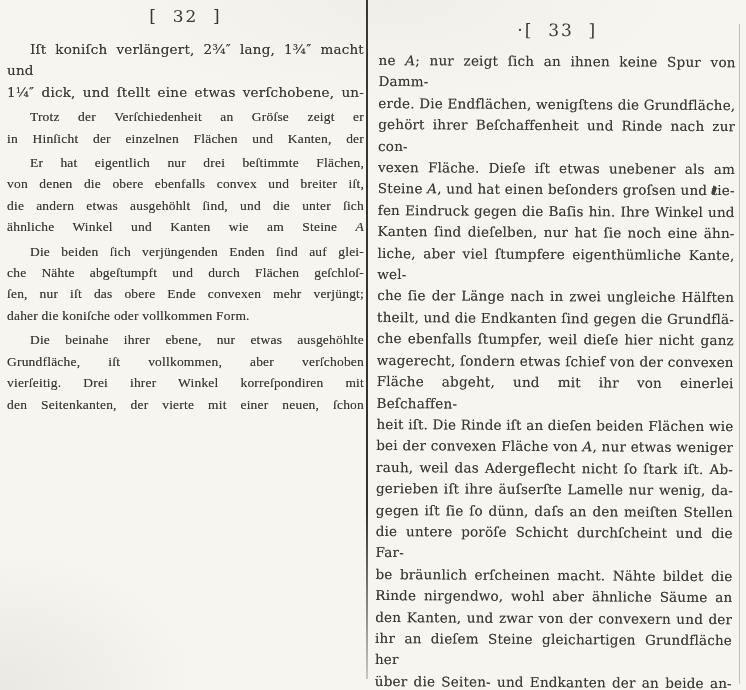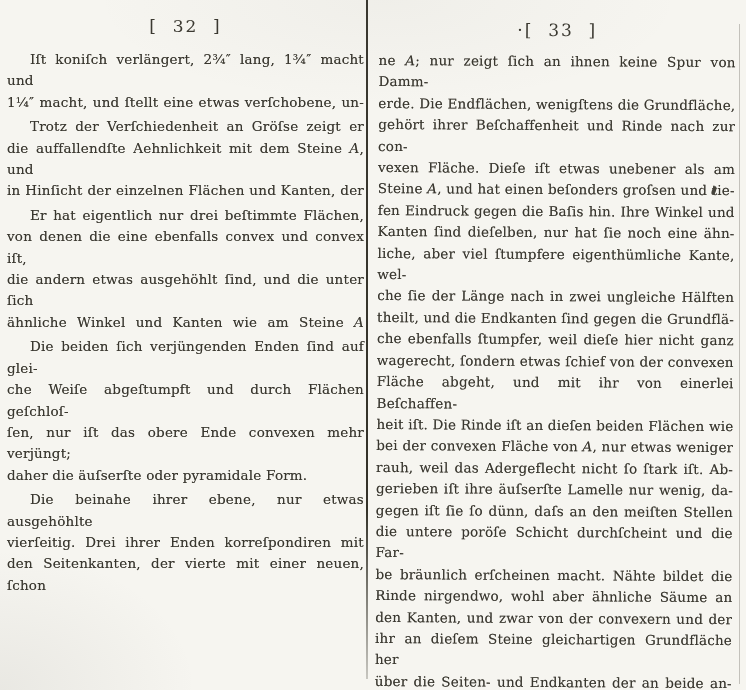--- a/index.html
+++ b/index.html
@@ -18,30 +18,30 @@
       radial-gradient(ellipse 420px 150px at 52% 0%, rgba(120,118,110,.05), transparent 70%),
       #f6f5f0;
   }
   .col { position:absolute; top:0; }
   .col-left  { left:7px;  width:357px; }
   .col-right { left:379px; width:357px; transform:rotate(.35deg); transform-origin:0 0; }
   .pagenum {
     text-align:center; font-size:17px; letter-spacing:2px;
     white-space:pre; color:#3b3931;
   }
-  .col-left  .pagenum { margin-top:16px; }
+  .col-left  .pagenum { margin-top:6px; }
   .col-right .pagenum { margin-top:19px; }
   .bodytext {
     font-size:13.5px; line-height:21.4px; letter-spacing:.2px;
     text-shadow:0 0 .4px rgba(52,50,42,.55);
   }
   .col-left  .bodytext { margin-top:13px; }
   .col-right .bodytext { margin-top:11px; }
   .para { margin:0; }
-  .para + .para { margin-top:3px; }
+  .para + .para { margin-top:3px;font-family:Liberation Serif, serif; }
   .line { display:block; text-align:justify; text-align-last:justify; }
   .line.last { text-align-last:left; }
   .para.indent .line:first-child { text-indent:1.7em; }
   .divider {
     position:absolute; left:366px; top:0; width:2px; height:679px;
     background:linear-gradient(#3a3830 0%, #343229 75%, rgba(60,58,48,.25) 100%);
   }
   .edge-line {
     position:absolute; left:739px; top:24px; width:1px; height:660px;
     background:rgba(100,98,88,.35);
@@ -55,42 +55,42 @@
 </head>
 <body>
 
 <div class="scan">
 
   <div class="col col-left">
     <div class="pagenum">[  32  ]</div>
     <div class="bodytext">
         <p class="para indent">
           <span class="line">Iſt koniſch verlängert, 2¾″ lang, 1¾″ macht und</span>
-          <span class="line">1¼″ macht, und ſtellt eine etwas verſchobene, un-</span>
+          <span class="line">1¼″ dick, und ſtellt eine etwas verſchobene, un-</span>
         </p>
         <p class="para indent">
           <span class="line">Trotz der Verſchiedenheit an Gröſse zeigt er</span>
-          <span class="line">die auffallendſte Aehnlichkeit mit dem Steine <i>A</i>, und</span>
           <span class="line">in Hinſicht der einzelnen Flächen und Kanten, der</span>
         </p>
         <p class="para indent">
           <span class="line">Er hat eigentlich nur drei beſtimmte Flächen,</span>
-          <span class="line">von denen die eine ebenfalls convex und convex iſt,</span>
+          <span class="line">von denen die obere ebenfalls convex und breiter iſt,</span>
           <span class="line">die andern etwas ausgehöhlt ſind, und die unter ſich</span>
           <span class="line">ähnliche Winkel und Kanten wie am Steine <i>A</i></span>
         </p>
         <p class="para indent">
           <span class="line">Die beiden ſich verjüngenden Enden ſind auf glei-</span>
-          <span class="line">che Weiſe abgeſtumpft und durch Flächen geſchloſ-</span>
+          <span class="line">che Nähte abgeſtumpft und durch Flächen geſchloſ-</span>
           <span class="line">ſen, nur iſt das obere Ende convexen mehr verjüngt;</span>
-          <span class="line last">daher die äuſserſte oder pyramidale Form.</span>
+          <span class="line last">daher die koniſche oder vollkommen Form.</span>
         </p>
         <p class="para indent">
           <span class="line">Die beinahe ihrer ebene, nur etwas ausgehöhlte</span>
-          <span class="line">vierſeitig.  Drei ihrer Enden korreſpondiren mit</span>
+          <span class="line">Grundfläche, iſt vollkommen, aber verſchoben</span>
+          <span class="line">vierſeitig.  Drei ihrer Winkel korreſpondiren mit</span>
           <span class="line">den Seitenkanten, der vierte mit einer neuen, ſchon</span>
         </p>
       </div>
 
   </div>
 
   <div class="divider"></div>
 
   <div class="col col-right">
     <div class="pagenum">·[  33  ]</div>

